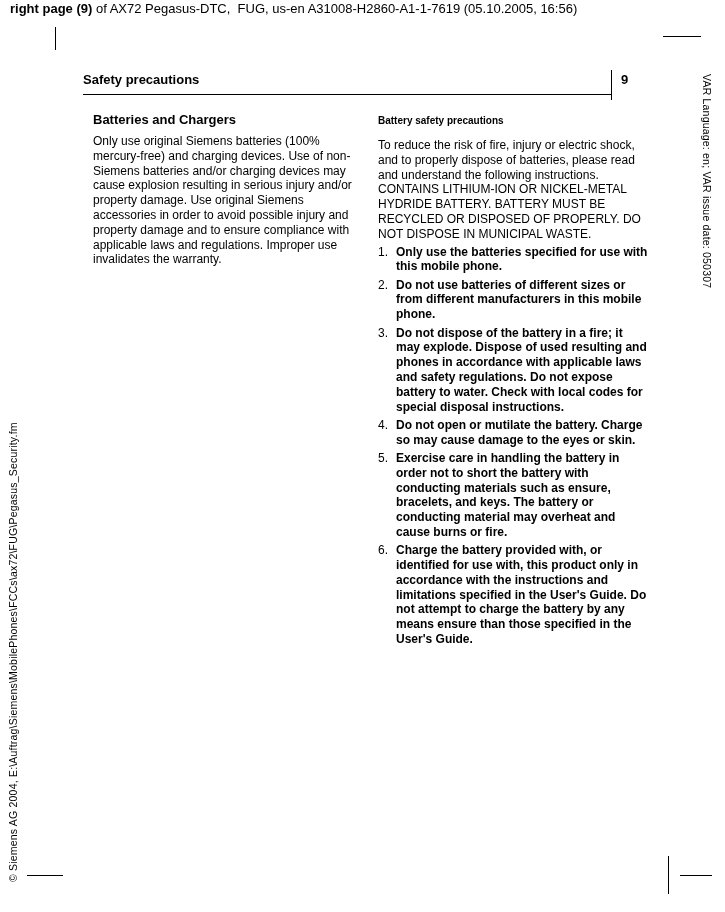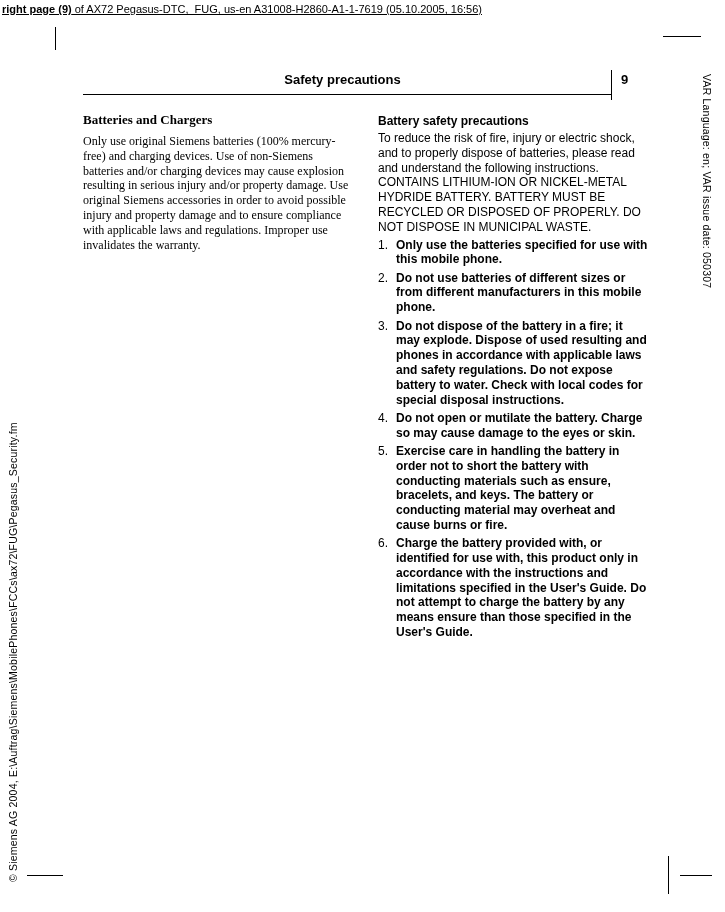--- a/index.html
+++ b/index.html
@@ -9,54 +9,54 @@
     font-family: "Liberation Sans", "DejaVu Sans", sans-serif;
     color: #000;
     position: relative;
     overflow: hidden;
   }
   .crop { position: absolute; background: #000; }
   .crop.v { width: 1.3px; }
   .crop.h { height: 1.3px; }
 
   .topline {
-    position: absolute; top: 3px; left: 2px;
-    font-size: 11px; line-height: 12px;
-    white-space: pre; color: #000; text-decoration: underline;
+    position: absolute; top: 3px; left: 10px;
+    font-size: 13px; line-height: 12px;
+    white-space: pre; color: #000;
   }
   .topline .b { font-weight: bold; }
 
   .margin-left-text {
     position: absolute; left: 7px; top: 882px;
     transform-origin: 0 0; transform: rotate(-90deg);
     font-size: 10.5px; white-space: nowrap; letter-spacing: 0.2px;
   }
   .margin-right-text {
     position: absolute; left: 713px; top: 74px;
     transform-origin: 0 0; transform: rotate(90deg);
     font-size: 10.5px; white-space: nowrap; letter-spacing: 0.2px;
   }
 
   .header-title {
     position: absolute; left: 83px; top: 72px; width: 519px;
-    text-align: center; font-weight: bold; font-size: 13px; line-height: 16px;
+    text-align: left; font-weight: bold; font-size: 13px; line-height: 16px;
   }
   .header-num {
     position: absolute; left: 621px; top: 72px;
     font-weight: bold; font-size: 13px; line-height: 16px;
   }
   .header-vrule { position: absolute; left: 611px; top: 70px; width: 1.4px; height: 30px; background: #000; }
   .header-hrule { position: absolute; left: 83px; top: 94px; width: 529px; height: 1.4px; background: #000; }
 
   .col { position: absolute; top: 112px; width: 272px; font-size: 12px; line-height: 14.8px; }
-  .col.left  { left: 83px; font-family: Liberation Serif, serif; }
+  .col.left  { left: 93px; }
   .col.right { left: 378px; }
 
   .col h2 { font-size: 13px; line-height: 16px; font-weight: bold; margin: 0 0 6px 0; }
-  .col h3 { font-size: 12px; line-height: 16px; font-weight: bold; margin: 0 0 2px 0; padding-top: 1px; }
+  .col h3 { font-size: 10px; line-height: 16px; font-weight: bold; margin: 0 0 9px 0; padding-top: 1px; }
   .col p  { margin: 0 0 3px 0; }
 
   .li { display: flex; margin: 0 0 3.5px 0; }
   .li .num { flex: 0 0 18px; width: 18px; }
   .li .txt { flex: 1; font-weight: bold; }
 </style>
 </head>
 <body>
 
 <div>

